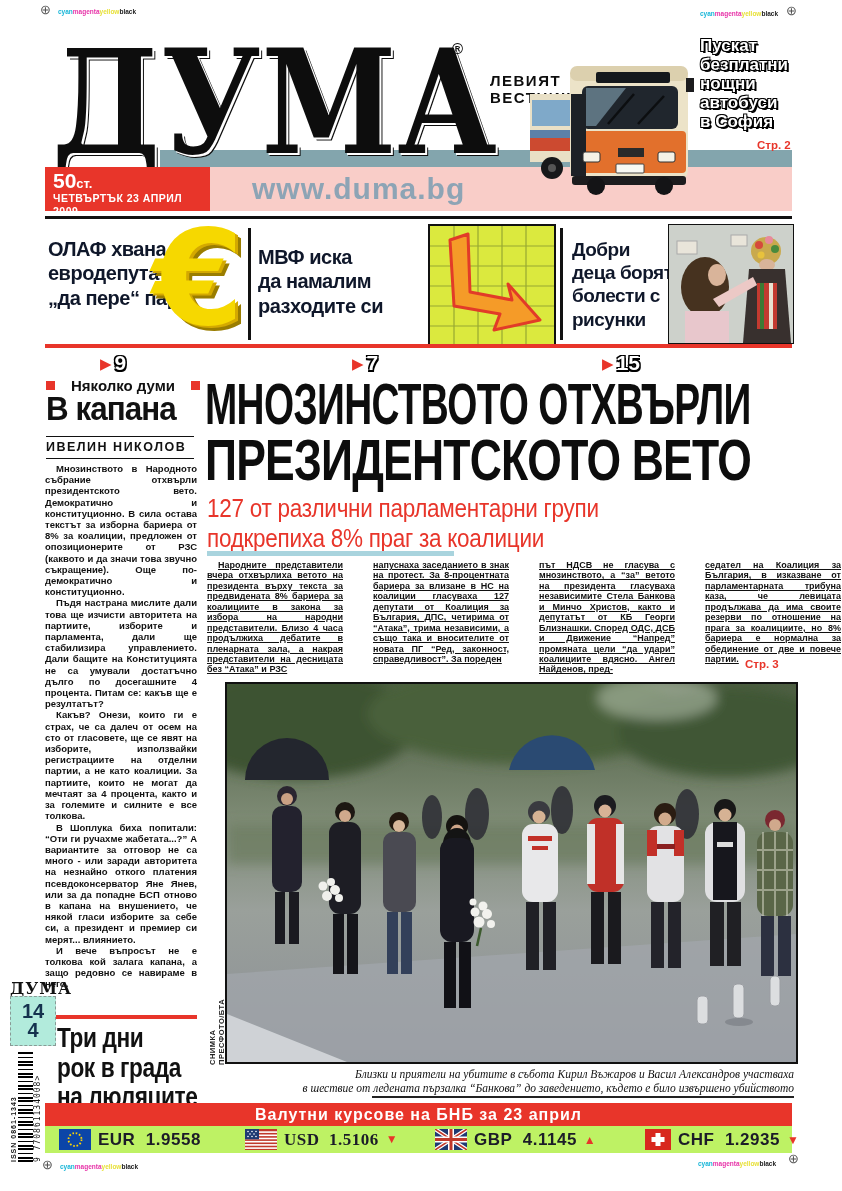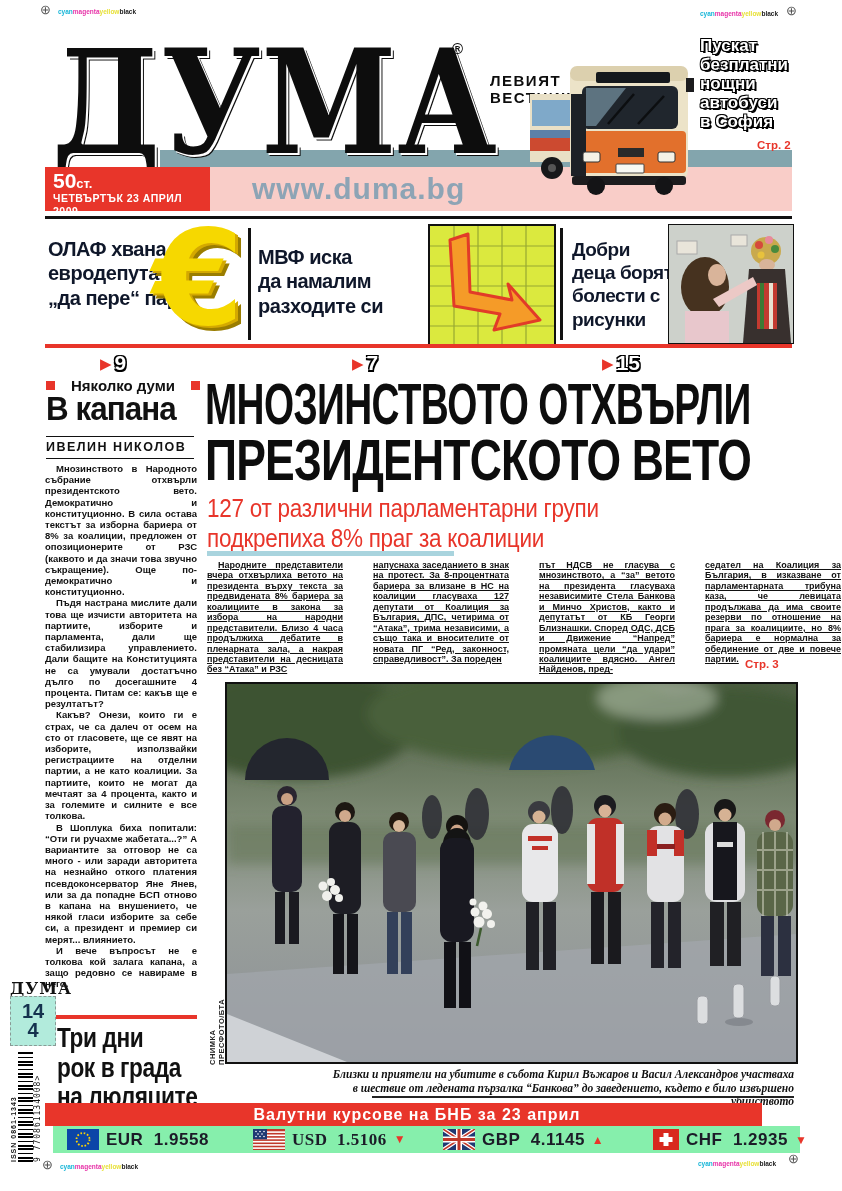--- a/index.html
+++ b/index.html
@@ -89,27 +89,27 @@
   .underline-teal{background:#a9d4de;}
   .cols{display:flex;gap:30px;text-decoration:underline;}
   .col{width:136px;height:126px;overflow:hidden;font-size:9px;font-weight:bold;line-height:1.16;text-align:justify;}
   .col.first{text-indent:11px;}
   .photo-frame{border:2px solid #111;}
   .credit{
     writing-mode:vertical-rl;transform:rotate(180deg);
     font-size:7.5px;font-weight:bold;letter-spacing:.5px;color:#222;
   }
   .caption{
-    font-family:"Liberation Serif",serif;font-style:italic;font-weight:bold;
+    font-family:"Liberation Serif",serif;font-style:italic;font-weight:normal;
     font-size:11.5px;line-height:1.18;text-align:right;color:#111;
   }
   
   .cur-head{background:#e8352a;color:#fff;font-weight:bold;font-size:16px;letter-spacing:1px;
     display:flex;align-items:center;justify-content:center;}
-  .cur-row{background:#86efac;margin-left:8px;}
+  .cur-row{background:#bef264;}
   .cur-item{position:absolute;top:3px;display:flex;align-items:center;gap:7px;}
   .cur-txt{font-size:17px;font-weight:bold;color:#1c1c28;letter-spacing:.5px;}
   .trend{color:#e8352a;font-size:12px;font-weight:bold;}
   .flag{display:block;}
 </style>
 </head>
 <body>
 
 <div class="abs regmark" style="left:40px;top:3px;">⊕</div>
 <div class="abs regtxt" style="left:58px;top:8px;">
@@ -437,21 +437,21 @@
   </svg>
 </div>
 <div class="abs credit" style="left:208px;top:985px;height:80px;">СНИМКА ПРЕСФОТО/БТА</div>
 
 <div class="abs caption" style="left:300px;top:1068px;width:494px;">
   <div>Близки и приятели на убитите в събота Кирил Въжаров и Васил Александров участваха</div>
   <div>в шествие от ледената пързалка “Банкова” до заведението, където е било извършено убийството</div>
 </div>
 <div class="abs" style="left:372px;top:1096px;width:422px;height:1.5px;background:#222;"></div>
 
-<div class="abs cur-head" style="left:45px;top:1103px;width:690px;height:23px;padding-left:27px;">Валутни курсове на БНБ за 23 април</div>
+<div class="abs cur-head" style="left:45px;top:1103px;width:747px;height:23px;">Валутни курсове на БНБ за 23 април</div>
 <div class="abs cur-row" style="left:45px;top:1126px;width:747px;height:27px;">
   <div class="cur-item" style="left:14px;">
     <svg class="flag" width="32" height="21" viewBox="0 0 32 21">
       <rect width="32" height="21" fill="#0b45a8"></rect>
       <circle cx="16" cy="10.5" r="6.5" fill="none" stroke="#ffd500" stroke-width="1.8" stroke-dasharray="1.6 1.8"></circle>
     </svg>
     <span class="cur-txt"><span>EUR</span>&nbsp;&nbsp;<span>1.9558</span></span>
     <span class="trend"></span>
   </div>
   <div class="cur-item" style="left:200px;font-family:Liberation Serif, serif;">

